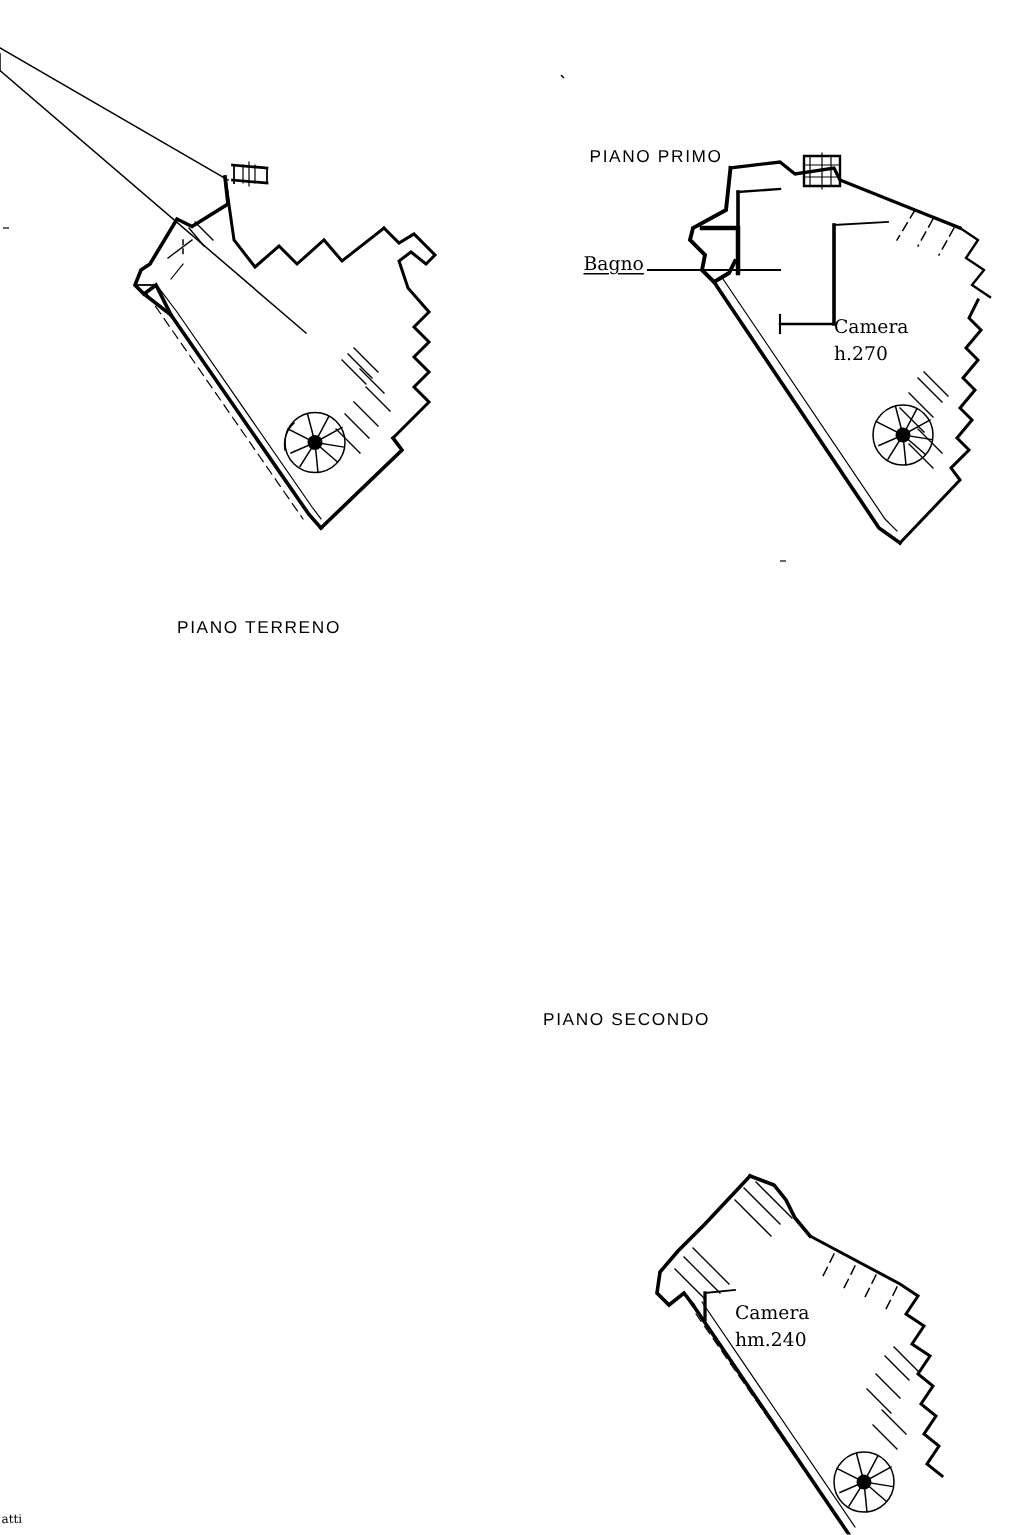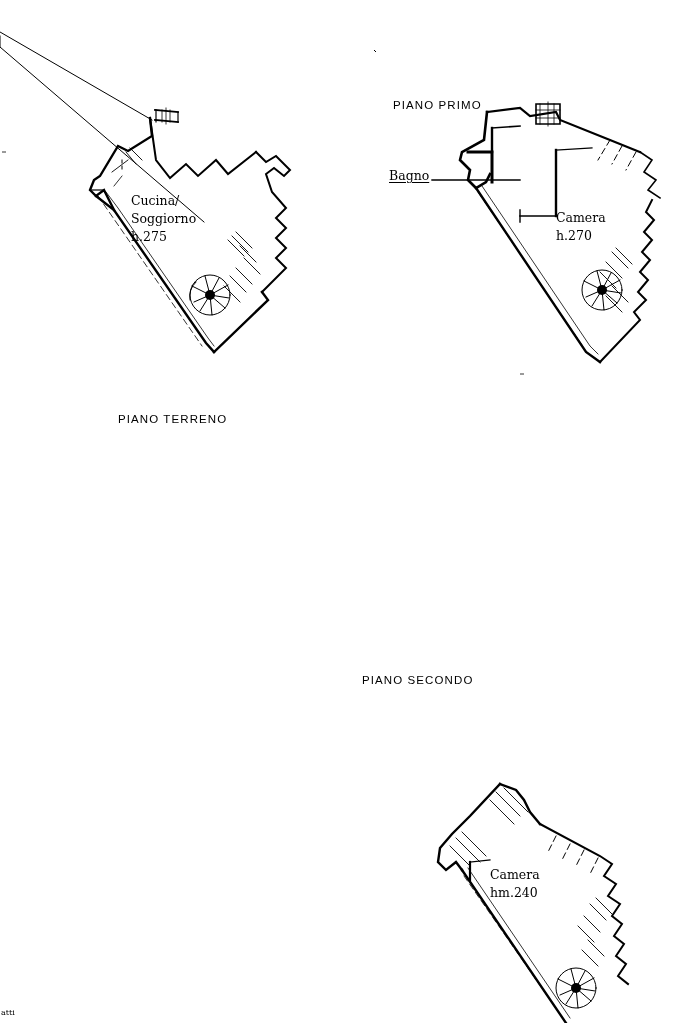--- a/index.html
+++ b/index.html
@@ -227,25 +227,20 @@
       <path d="M520 374 L524 374" stroke-width="0.8"></path>
     </g>
   </svg>
 
   <div class="floor-title" style="left:118px; top:413px;">PIANO TERRENO</div>
 
   <div class="floor-title" style="left:393px; top:99px;">PIANO PRIMO</div>
 
   <div class="floor-title" style="left:362px; top:674px;">PIANO SECONDO</div>
 
-  <div class="room-label" style="left:131px; top:192px;">
-    <span class="lh">Cucina/</span>
-    <span class="lh">Soggiorno</span>
-    <span class="lh">h.275</span>
-  </div>
 
   <div class="room-label underline-label" style="left:389px; top:167px;">
     <span class="lh">Bagno</span>
   </div>
 
   <div class="room-label" style="left:556px; top:209px;">
     <span class="lh">Camera</span>
     <span class="lh">h.270</span>
   </div>
 

